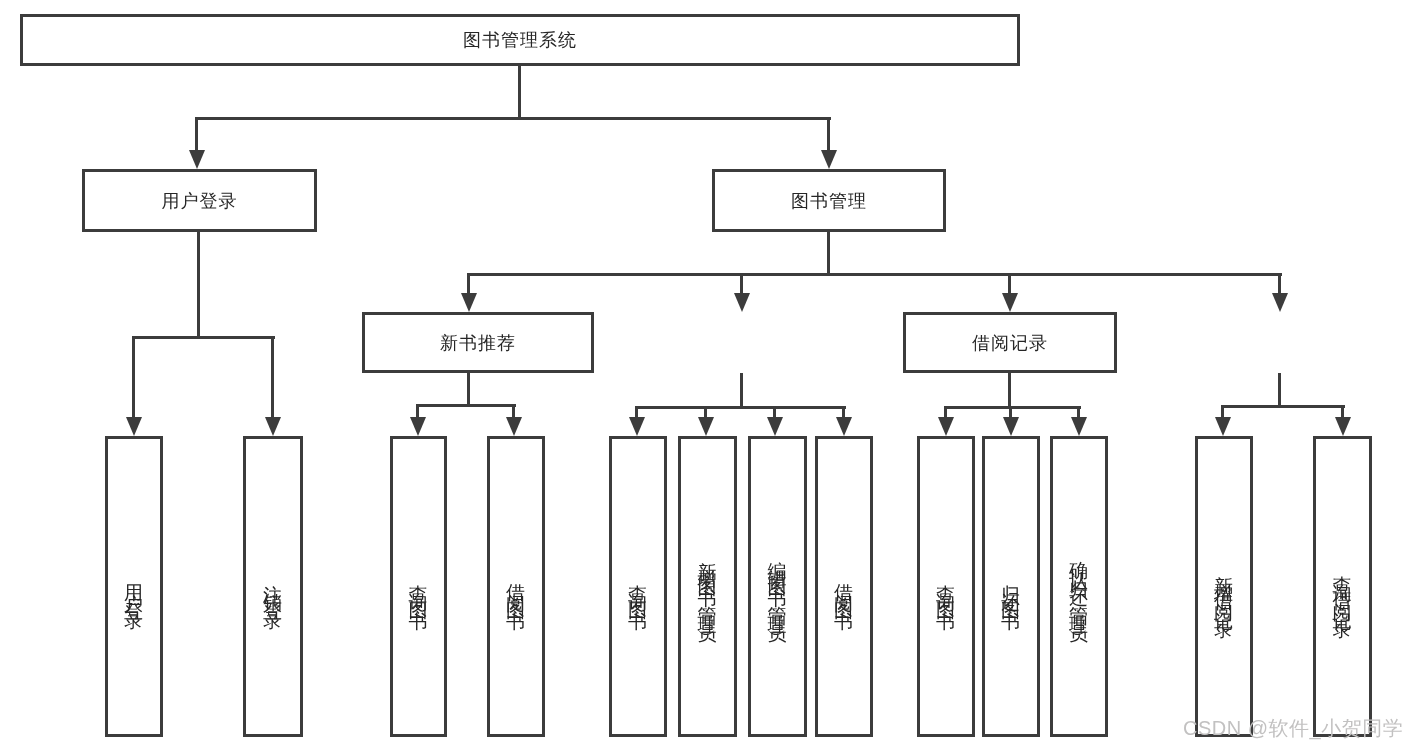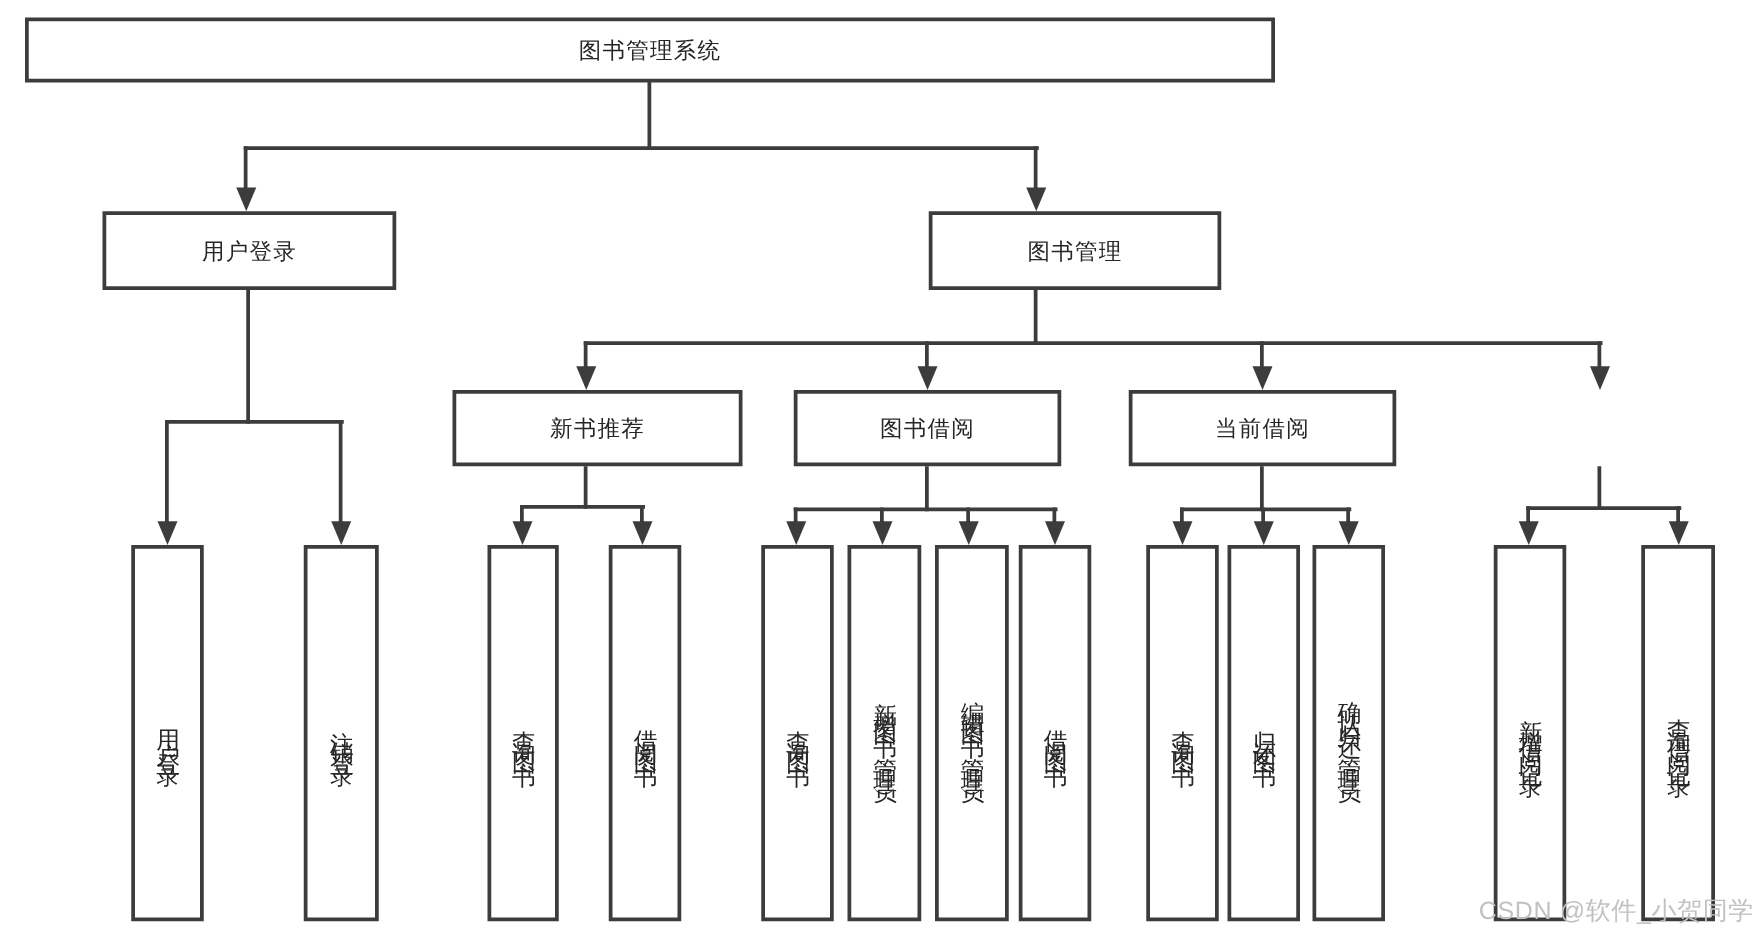--- a/index.html
+++ b/index.html
@@ -43,21 +43,21 @@
   <div class="vl" style="left:518px;top:64px;height:55px;"></div>
   <div class="hl" style="left:195px;top:117px;width:636px;"></div>
   <div class="vl" style="left:195px;top:117px;height:38px;"></div>
   <div class="vl" style="left:827px;top:117px;height:38px;"></div>
   <div class="ar" style="left:189px;top:150px;"></div>
   <div class="ar" style="left:821px;top:150px;"></div>
 
   <div class="node h" style="left:82px;top:169px;width:235px;height:63px;">
     <span>用户登录</span>
   </div>
-  <div class="node h" style="left:712px;top:169px;width:234px;height:63px;margin-left:31px;">
+  <div class="node h" style="left:712px;top:169px;width:234px;height:63px;">
     <span>图书管理</span>
   </div>
 
   <div class="vl" style="left:197px;top:232px;height:107px;"></div>
   <div class="hl" style="left:132px;top:336px;width:143px;"></div>
   <div class="vl" style="left:132px;top:336px;height:86px;"></div>
   <div class="vl" style="left:271px;top:336px;height:86px;"></div>
   <div class="ar" style="left:126px;top:417px;"></div>
   <div class="ar" style="left:265px;top:417px;"></div>
 
@@ -68,25 +68,22 @@
   <div class="vl" style="left:1008px;top:273px;height:25px;"></div>
   <div class="vl" style="left:1278px;top:273px;height:25px;"></div>
   <div class="ar" style="left:461px;top:293px;"></div>
   <div class="ar" style="left:734px;top:293px;"></div>
   <div class="ar" style="left:1002px;top:293px;"></div>
   <div class="ar" style="left:1272px;top:293px;"></div>
 
   <div class="node h" style="left:362px;top:312px;width:232px;height:61px;">
     <span>新书推荐</span>
   </div>
-  <div class="node h" style="left:635px;top:312px;width:214px;height:61px;">
-    <span>图书借阅</span>
-  </div>
   <div class="node h" style="left:903px;top:312px;width:214px;height:61px;">
-    <span>当前借阅</span>
+    <span>借阅记录</span>
   </div>
 
   <div class="vl" style="left:467px;top:373px;height:34px;"></div>
   <div class="hl" style="left:416px;top:404px;width:100px;"></div>
   <div class="vl" style="left:416px;top:404px;height:18px;"></div>
   <div class="vl" style="left:512px;top:404px;height:18px;"></div>
   <div class="ar" style="left:410px;top:417px;"></div>
   <div class="ar" style="left:506px;top:417px;"></div>
 
   <div class="vl" style="left:740px;top:373px;height:36px;"></div>

